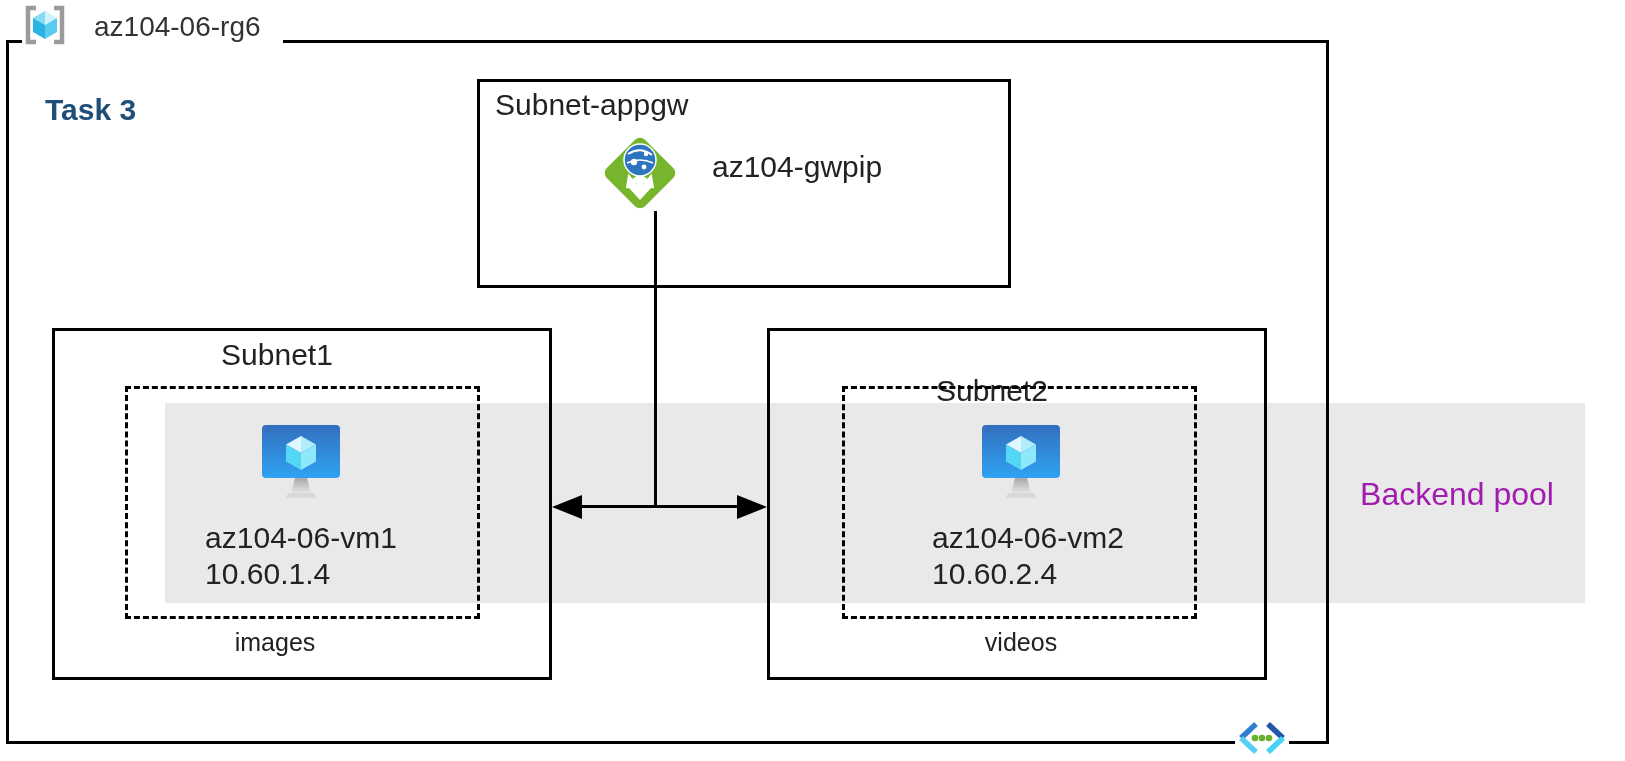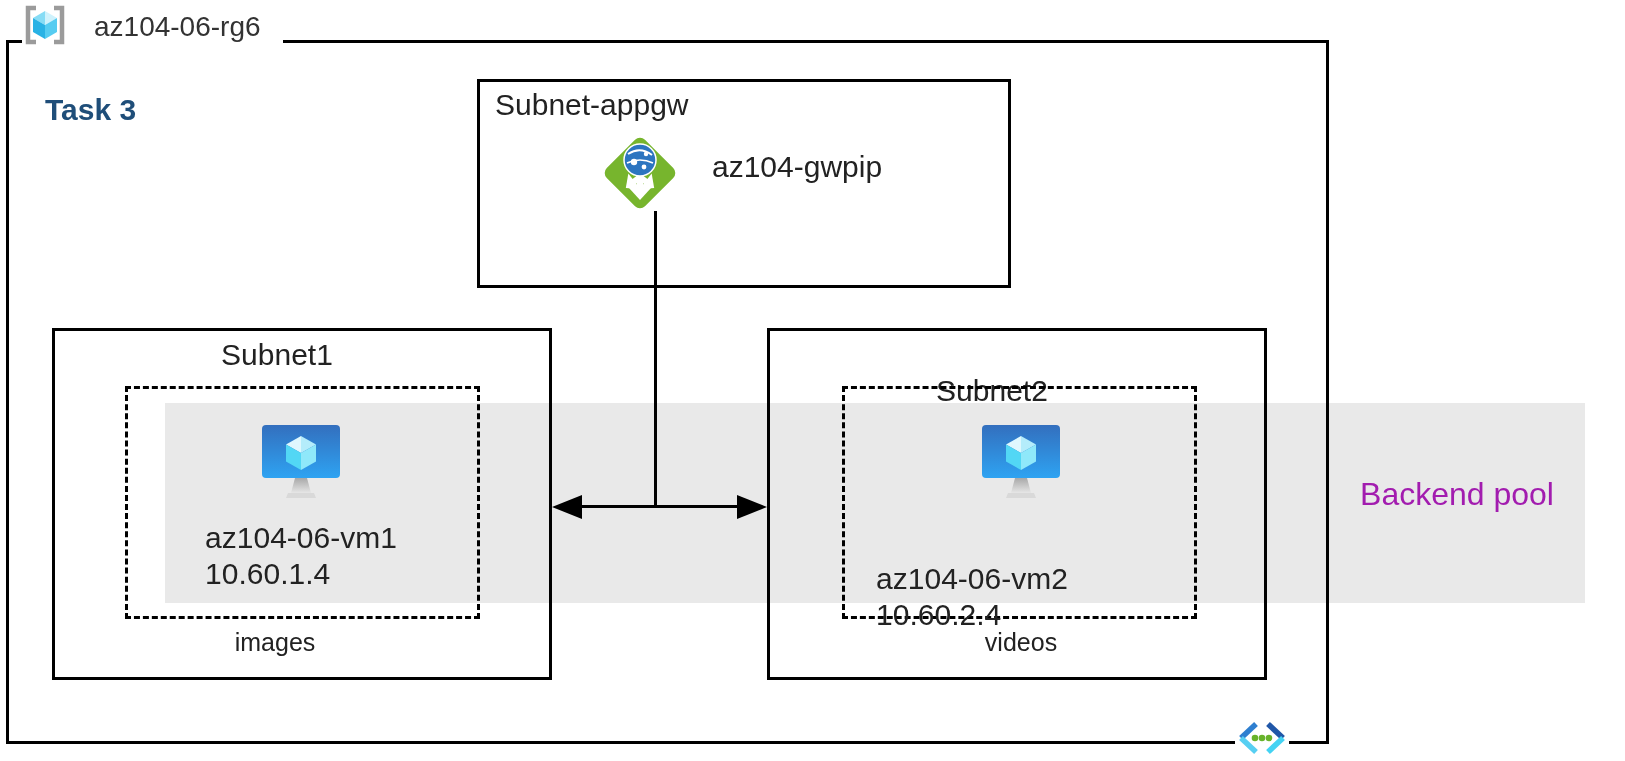--- a/index.html
+++ b/index.html
@@ -142,21 +142,21 @@
     <svg width="86" height="82" viewBox="0 0 86 82">
       <rect x="4" y="5" width="78" height="53" rx="4" fill="url(#vmGrad1)"></rect>
       <polygon points="43,16 28,24.5 43,33" fill="#dff7fe"></polygon>
       <polygon points="43,16 58,24.5 43,33" fill="#b4ecfb"></polygon>
       <polygon points="28,24.5 43,33 43,50 28,41.5" fill="#52d7f5"></polygon>
       <polygon points="58,24.5 43,33 43,50 58,41.5" fill="#8fe8fa"></polygon>
       <polygon points="37,58 49,58 53,73 33,73" fill="url(#standGrad1)"></polygon>
       <polygon points="30,73 56,73 58,78 28,78" fill="#d9d9d9"></polygon>
     </svg>
   </div>
-  <div class="abs vm-text" style="left:972px;top:520px;margin-top:41px;">
+  <div class="abs vm-text" style="left:1028px;top:520px;">
     <div>az104-06-vm2</div>
     <div>10.60.2.4</div>
   </div>
   <div class="abs app-label" style="left:1021px;top:628px;">videos</div>
 
   <div class="abs vnet-icon">
     <svg width="54" height="38" viewBox="0 0 54 38">
       <path d="M21,5 L6,19" stroke="#2e7fd0" stroke-width="5.5" fill="none"></path>
       <path d="M6,19 L21,33" stroke="#57cff2" stroke-width="5.5" fill="none"></path>
       <path d="M33,5 L48,19" stroke="#2057a8" stroke-width="5.5" fill="none"></path>

